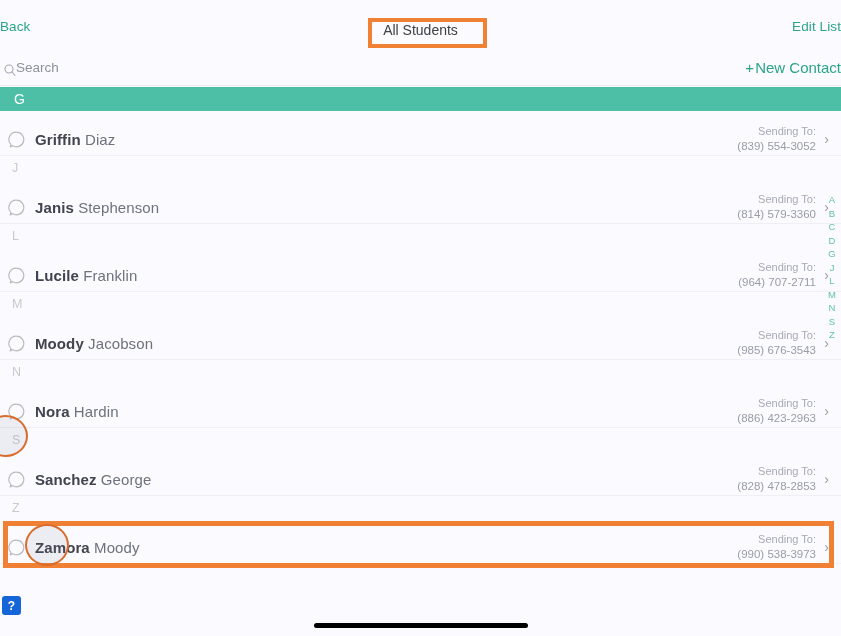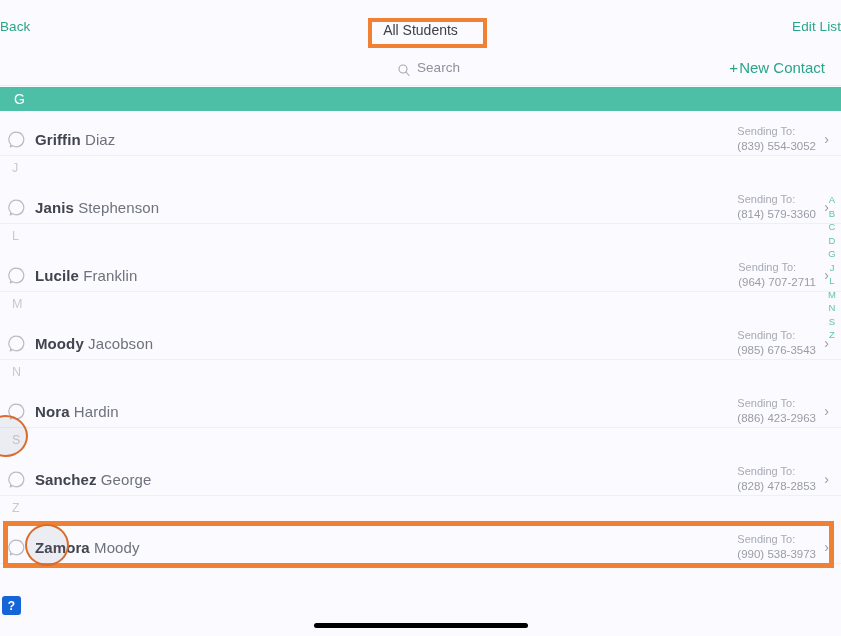--- a/index.html
+++ b/index.html
@@ -53,37 +53,35 @@
   
   .search-row {
     position: absolute;
     left: 0; top: 52px;
     width: 841px; height: 34px;
     border-bottom: 1px solid #eceaf3;
     box-sizing: border-box;
   }
   .search-wrap {
     position: absolute;
-    left: 17px; right: 0; top: 8px;
-    display: flex;
-    align-items: center;
-    justify-content: center;
-    gap: 7px;
+    left: 4px; right: 0; top: 8px;
+    display: flex;
+    align-items: center;
   }
   .search-icon {
     width: 12px; height: 12px;
     display: block;
   }
   .search-placeholder {
     font-size: 13.5px;
     color: #8f919c;
   }
   .new-contact {
     position: absolute;
-    right: 16px; top: 7px;
+    right: 0; top: 7px;
     font-size: 15px;
     color: #2aa58a;
     white-space: nowrap;
   }
   .new-contact .plus {
     font-size: 15px;
     margin-right: 1px;
   }
 
   
@@ -152,21 +150,21 @@
     color: #6f727c;
   }
 
   .row-right {
     margin-left: auto;
     display: flex;
     align-items: center;
     gap: 6px;
   }
   .sending-block {
-    text-align: left;
+    text-align: right;
     line-height: 1.25;
   }
   .sending-label {
     display: block;
     font-size: 11px;
     color: #a8aab4;
   }
   .sending-number {
     display: block;
     font-size: 11.5px;

